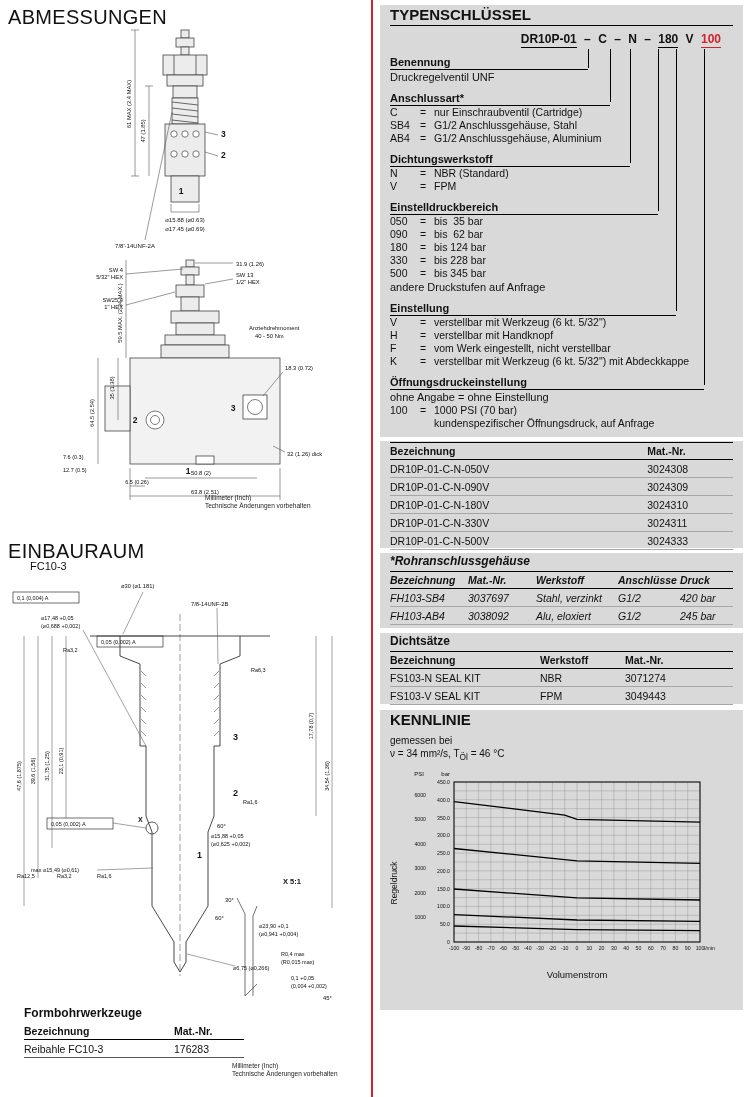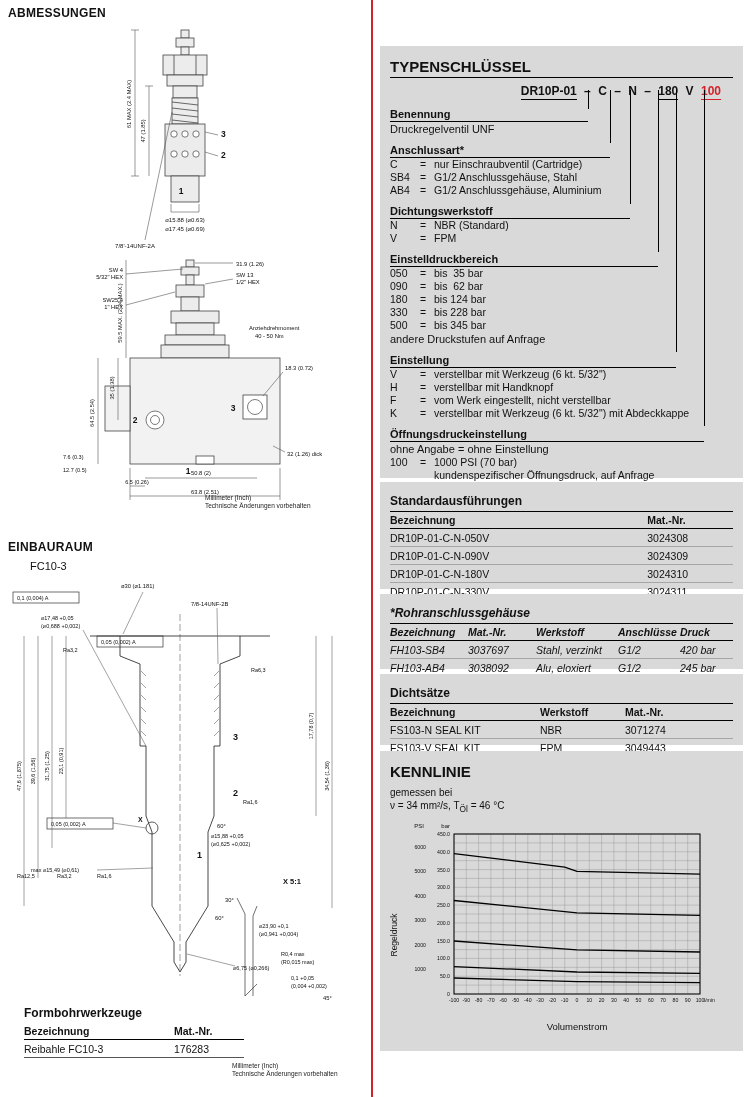--- a/index.html
+++ b/index.html
@@ -1,25 +1,25 @@
 <!DOCTYPE html>
 <html style="--red: #d2232a; --panel: #d9d9d9;"><head>
 <meta charset="utf-8">
 <style>
   :root{ --red:#d2232a; --panel:#d9d9d9; }
   *{margin:0;padding:0;box-sizing:border-box;}
   html,body{width:750px;}
   body{position:relative;width:750px;height:1097px;background:#fff;color:#111;
        font-family:"Liberation Sans", sans-serif;font-size:10.5px;overflow:hidden;}
   .abs{position:absolute;}
-  .big-title{font-size:12px;font-weight:bold;letter-spacing:.3px;}
+  .big-title{font-size:20px;font-weight:normal;letter-spacing:.3px;}
   .note{font-size:6.5px;line-height:8px;color:#222;}
   .sub-code{font-size:11px;}
   
-  .graybox{position:absolute;left:380px;width:363px;background:var(--panel);padding:12px 10px;margin-top:41px;}
+  .graybox{position:absolute;left:380px;width:363px;background:var(--panel);padding:1px 10px;}
   .box-title{font-size:15px;font-weight:bold;}
   #box-typ .box-title{border-bottom:1.2px solid #000;padding-bottom:2px;}
   .code-line{text-align:right;padding-right:10px;margin:6px 0 2px;font-size:12px;font-weight:bold;white-space:nowrap;}
   .cseg{display:inline-block;margin:0 2px;}
   .u{border-bottom:1.6px solid #000;padding-bottom:1px;}
   .u-red{color:var(--red);border-bottom:1.6px solid var(--red);padding-bottom:1px;}
   .sec-head{font-size:11px;font-weight:bold;border-bottom:1.1px solid #000;margin-top:8px;padding-bottom:1px;}
   .plainval{font-size:11px;line-height:13px;margin-top:1px;}
   .def-row{display:flex;font-size:10.5px;line-height:13px;}
   .def-row .k{flex:0 0 30px;}
@@ -400,21 +400,20 @@
 
     <div class="vline" style="left:208px;top:44px;height:19px;"></div>
     <div class="vline" style="left:230px;top:44px;height:53px;"></div>
     <div class="vline" style="left:250px;top:44px;height:114px;"></div>
     <div class="vline" style="left:278px;top:44px;height:162px;"></div>
     <div class="vline" style="left:296px;top:44px;height:262px;"></div>
     <div class="vline" style="left:324px;top:44px;height:336px;"></div>
   </section>
 
   <section class="graybox" style="top:441px;height:107px;">
-    <div class="tbl-title">Standardausführungen</div>
     <table class="dtable">
       <colgroup>
           <col style="width:75%">
           <col>
         </colgroup>
       <thead>
         <tr>
           <th>Bezeichnung</th>
           <th>Mat.-Nr.</th>
         </tr>

